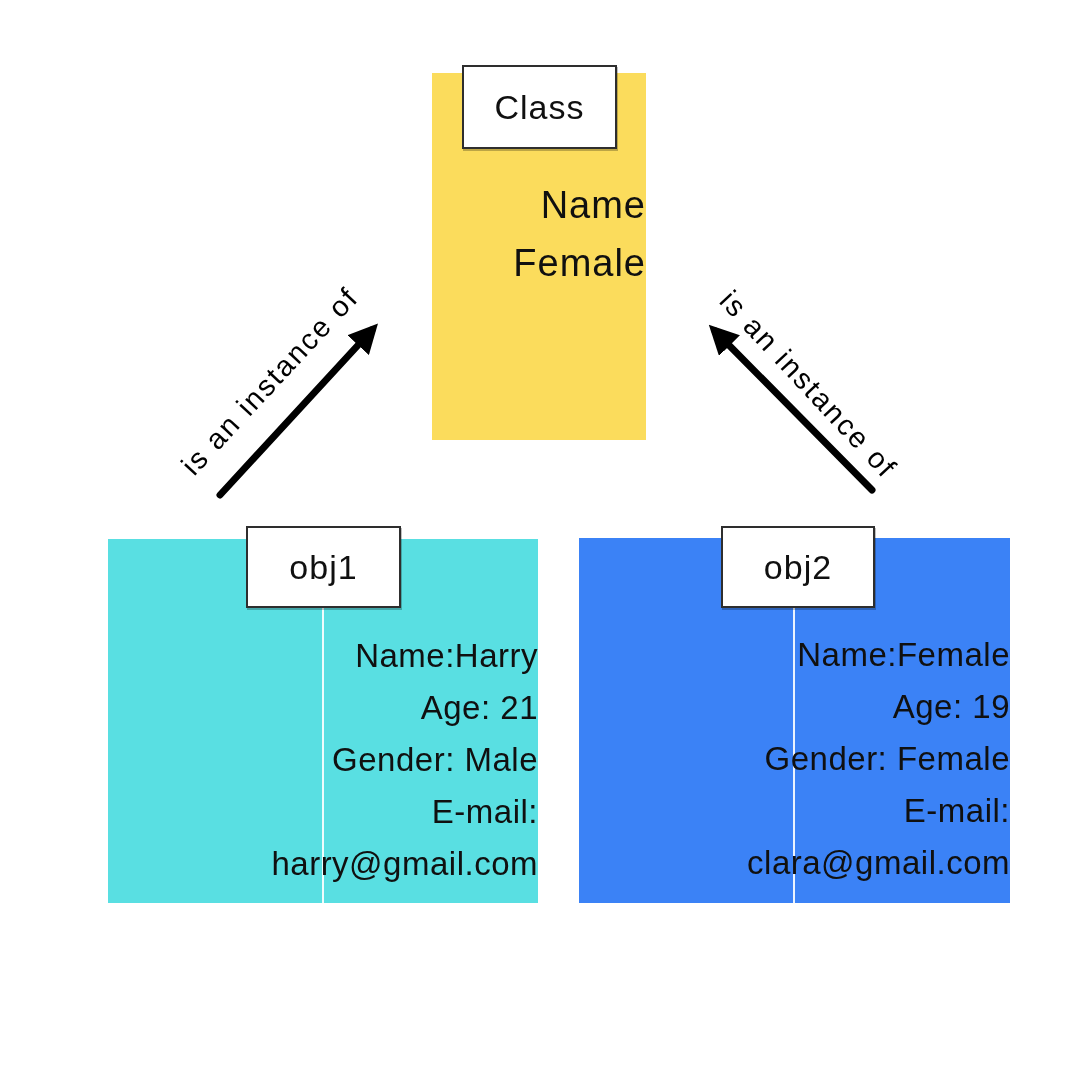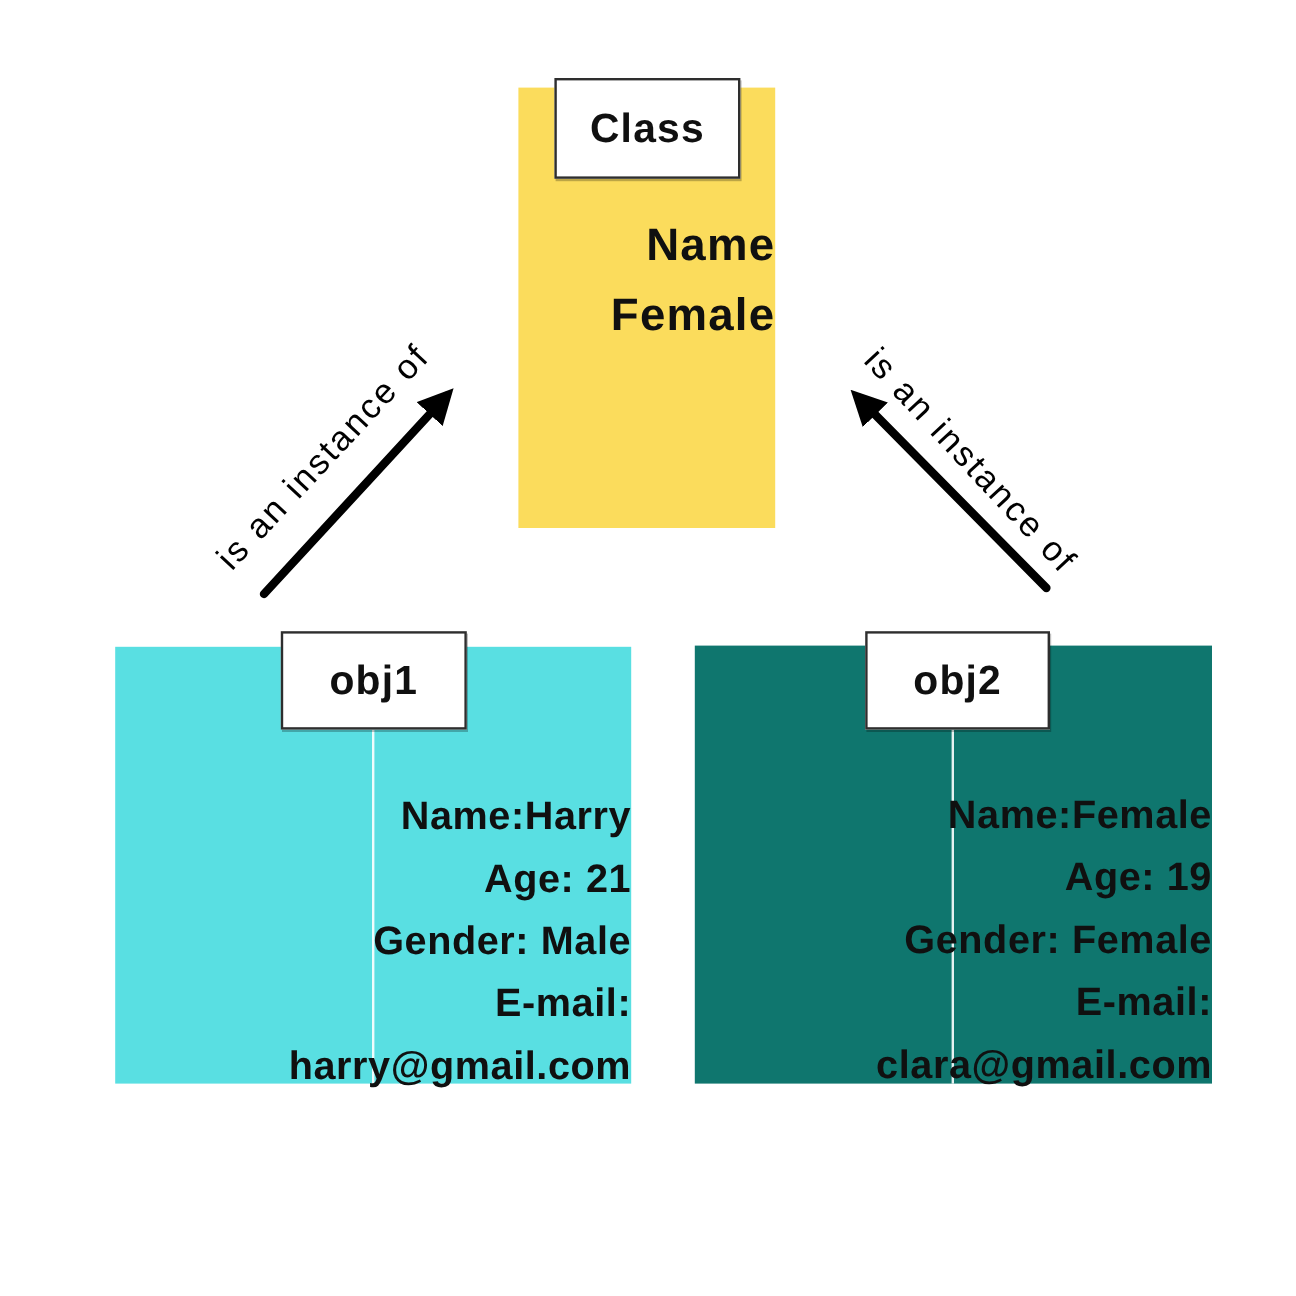--- a/index.html
+++ b/index.html
@@ -7,25 +7,25 @@
   body { font-family: "Liberation Sans", sans-serif; color: #101010; }
 
   .canvas {
     position: relative;
     width: 1080px;
     height: 1080px;
     background: #ffffff;
     overflow: hidden;
   }
 
-  .box { position: absolute; font-weight: bold; }
+  .box { position: absolute; }
 
   .class-box  { left: 432px; top: 73px;  width: 214px; height: 367px; background: #FBDC5C; }
-  .obj1-box   { left: 96px; top: 539px; width: 430px; height: 364px; background: #59DFE2; }
-  .obj2-box   { left: 579px; top: 538px; width: 431px; height: 365px; background: #0f766e; }
+  .obj1-box   { left: 108px; top: 539px; width: 430px; height: 364px; background: #59DFE2; }
+  .obj2-box   { left: 579px; top: 538px; width: 431px; height: 365px; background: #3b82f6; }
 
   .box-label {
     position: absolute;
     background: #ffffff;
     border: 2px solid #2e2e2e;
     box-shadow: 1px 2px 0 rgba(0,0,0,0.25);
     display: flex;
     align-items: center;
     justify-content: center;
     font-size: 34px;
@@ -47,21 +47,21 @@
   .obj2-box .center-line { left: 214px; top: 70px; bottom: 0; }
 
   .attrs {
     position: absolute;
     left: 0; right: 0;
     text-align: right;
     z-index: 2;
   }
   .class-box .attrs { top: 103px; font-size: 38px; line-height: 58px; letter-spacing: 1px; }
   .obj1-box .attrs,
-  .obj2-box .attrs  { top: 91px;  font-size: 33px; line-height: 52px; letter-spacing: 0.5px; margin-top: 24px; }
+  .obj2-box .attrs  { top: 91px;  font-size: 33px; line-height: 52px; letter-spacing: 0.5px; }
 
   .arrows-svg {
     position: absolute;
     left: 0; top: 0;
     width: 1080px; height: 1080px;
     pointer-events: none;
     z-index: 2;
   }
 
   .rel-label {

